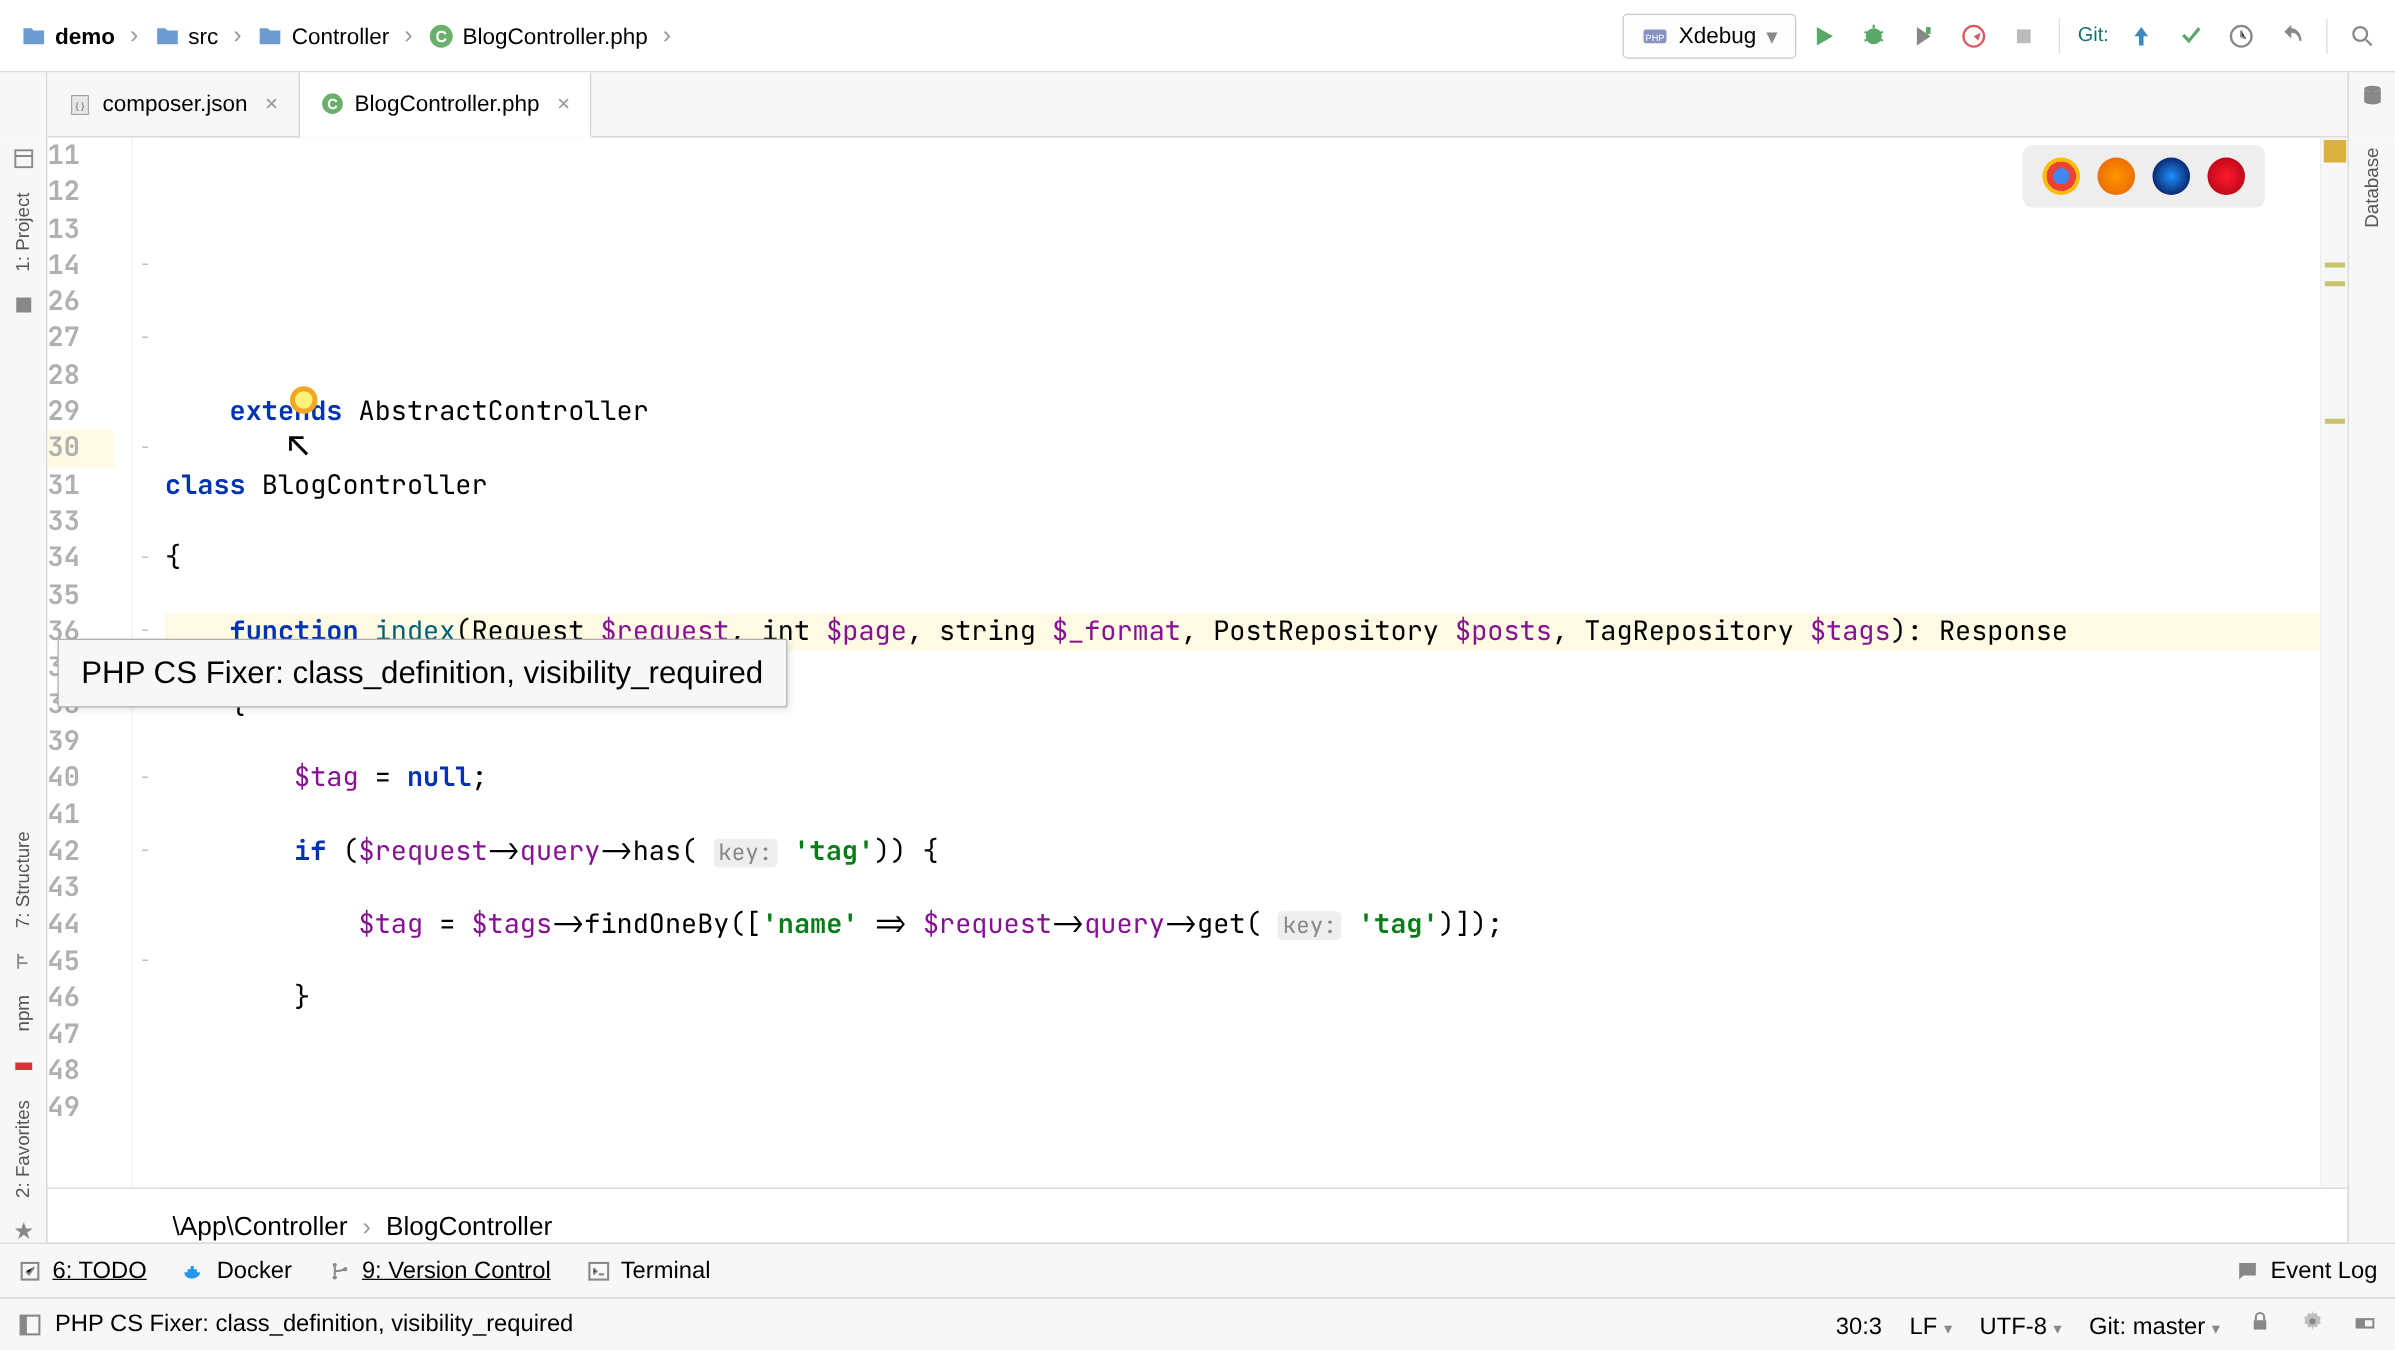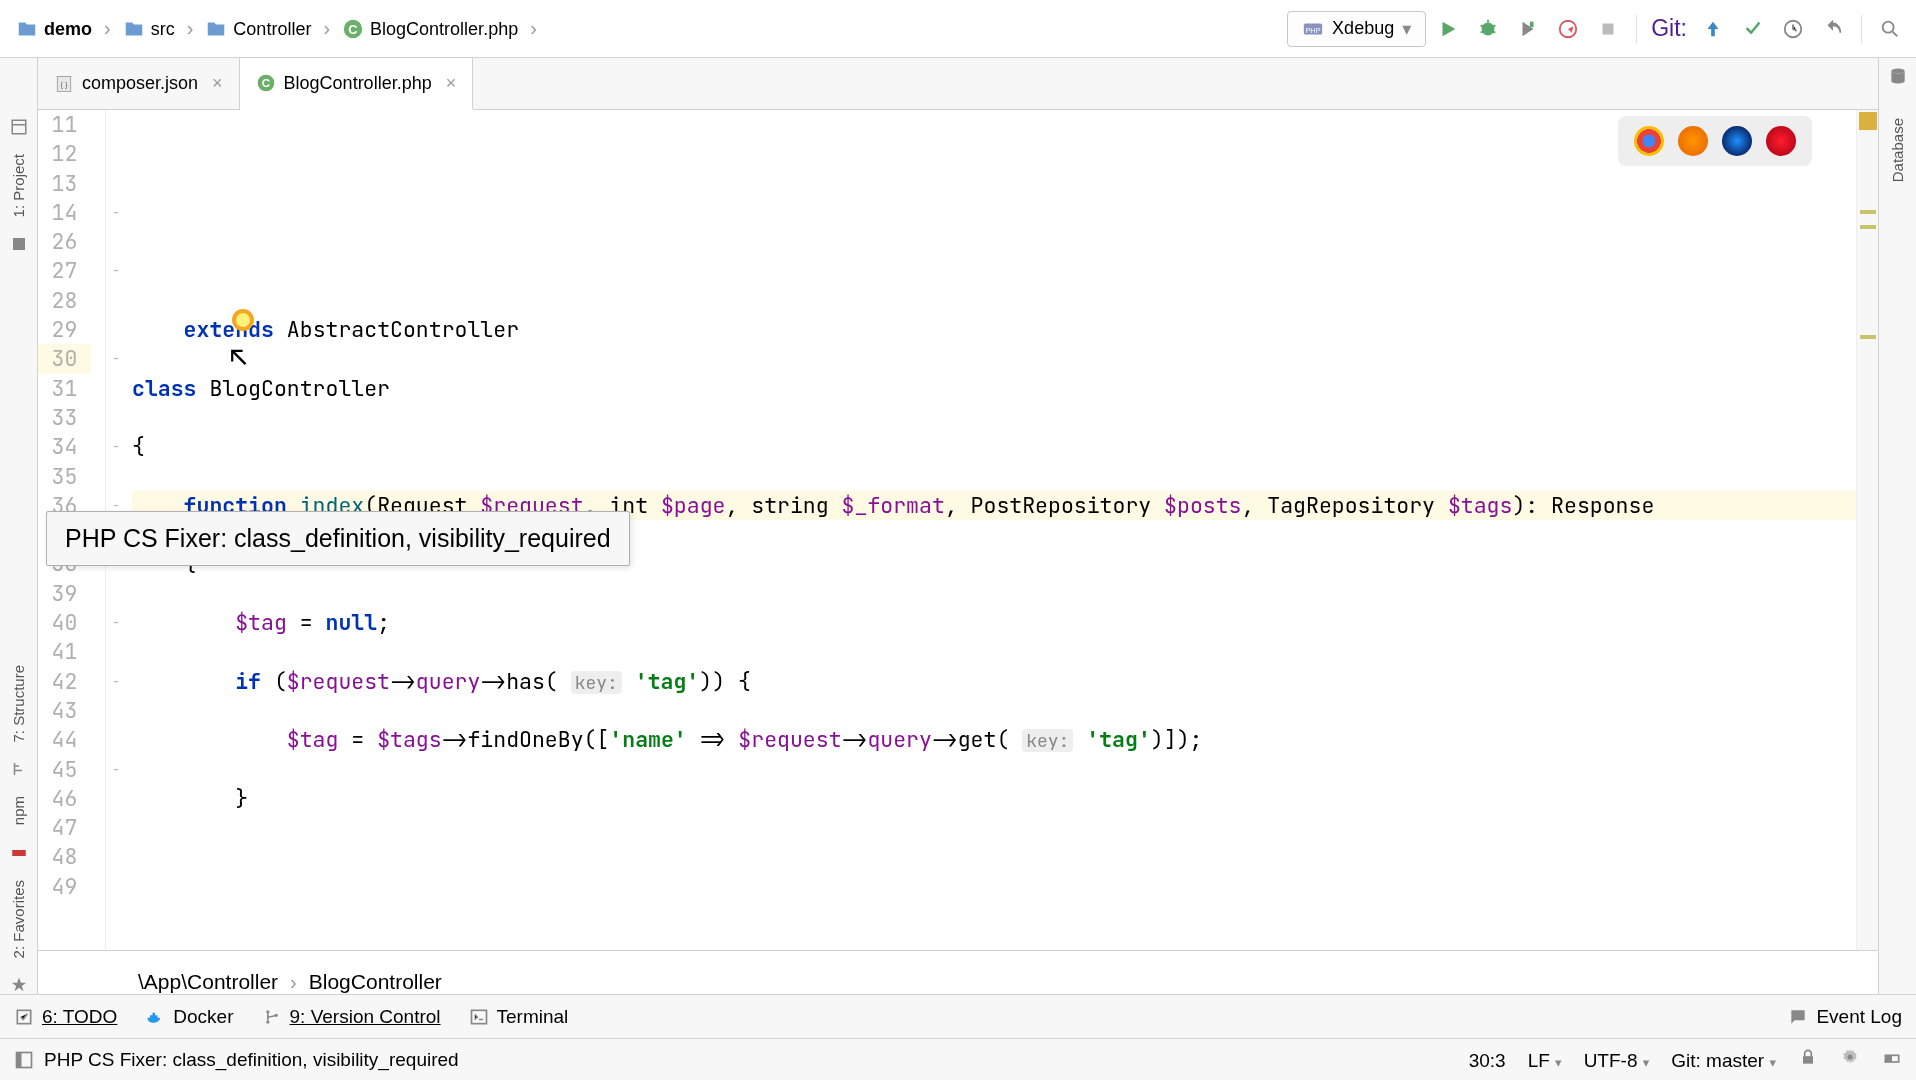--- a/index.html
+++ b/index.html
@@ -9,39 +9,39 @@
 
 .toolbar { height:58px; display:flex; align-items:center; border-bottom:1px solid #d1d1d1; padding:0 8px; gap:4px; }
 .crumbs { display:flex; align-items:center; gap:4px; flex:1; }
 .crumb { display:flex; align-items:flex-end; gap:6px; padding:4px 8px; cursor:pointer; color:#000; }
 .crumb svg { width:22px; height:22px; }
 .chev { color:#999; font-size:20px; }
 .xdebug { display:flex; align-items:center; gap:8px; border:1px solid #c8c8c8; border-radius:4px; padding:6px 14px; background:#fdfdfd; }
 .xdebug svg { width:22px; height:22px; }
 .tbtn { width:36px; height:36px; display:flex; align-items:center; justify-content:center; border-radius:4px; cursor:pointer; }
 .tbtn svg { width:22px; height:22px; }
-.git-label { font-size:23px; color:#4c1d95; padding:0 4px; }
+.git-label { font-size:16px; color:#0f766e; padding:0 4px; }
 
 
 .tabs-row { display:flex; align-items:stretch; height:52px; }
 .side-rail { width:38px; background:#f7f7f7; border-right:1px solid #d1d1d1; display:flex; flex-direction:column; align-items:center; }
 .tabs { display:flex; flex:1; background:#f7f7f7; border-bottom:1px solid #d1d1d1; }
 .tab { display:flex; align-items:center; gap:8px; padding:0 16px; border-right:1px solid #d1d1d1; cursor:pointer; }
 .tab.active { background:#fff; border-bottom:2px solid #fff; margin-bottom:-1px; }
 .tab svg { width:20px; height:20px; }
 .tab .close { color:#999; font-size:18px; padding-left:6px; }
 .right-rail { width:38px; background:#f7f7f7; border-left:1px solid #d1d1d1; display:flex; flex-direction:column; align-items:center; padding-top:8px; }
 
 
 .main { flex:1; display:flex; position:relative; min-height:0; }
 .left-tools { width:38px; background:#f7f7f7; border-right:1px solid #d1d1d1; display:flex; flex-direction:column; align-items:center; padding-top:8px; gap:18px; }
 .vlabel { writing-mode:vertical-rl; transform:rotate(180deg); font-size:15px; color:#555; cursor:pointer; }
 .editor-wrap { flex:1; display:flex; flex-direction:column; position:relative; min-width:0; }
 .editor { flex:1; display:flex; font-family:"JetBrains Mono",Consolas,monospace; font-size:21.5px; position:relative; overflow:hidden; }
-.gutter { width:68px; text-align:center; padding-right:14px; color:#b0b0b0; background:#fff; border-right:1px solid #eee; user-select:none; }
+.gutter { width:68px; text-align:left; padding-right:14px; color:#b0b0b0; background:#fff; border-right:1px solid #eee; user-select:none;font-weight:bold; }
 .fold-col { width:20px; background:#fff; }
 .gutter div, .fold-col div { height:29.3px; line-height:29.3px; }
 .fold-col div { text-align:center; color:#bbb; font-size:14px; cursor:pointer; }
 .code { flex:1; white-space:pre; padding-left:6px; line-height:29.3px; position:relative; }
 .code .line { height:29.3px; }
 .hl-line { background:#fffae3; }
 .kw { color:#0033b3; font-weight:bold; }
 .fn { color:#00627a; }
 .var { color:#871094; }
 .str { color:#067d17; font-weight:bold; }

